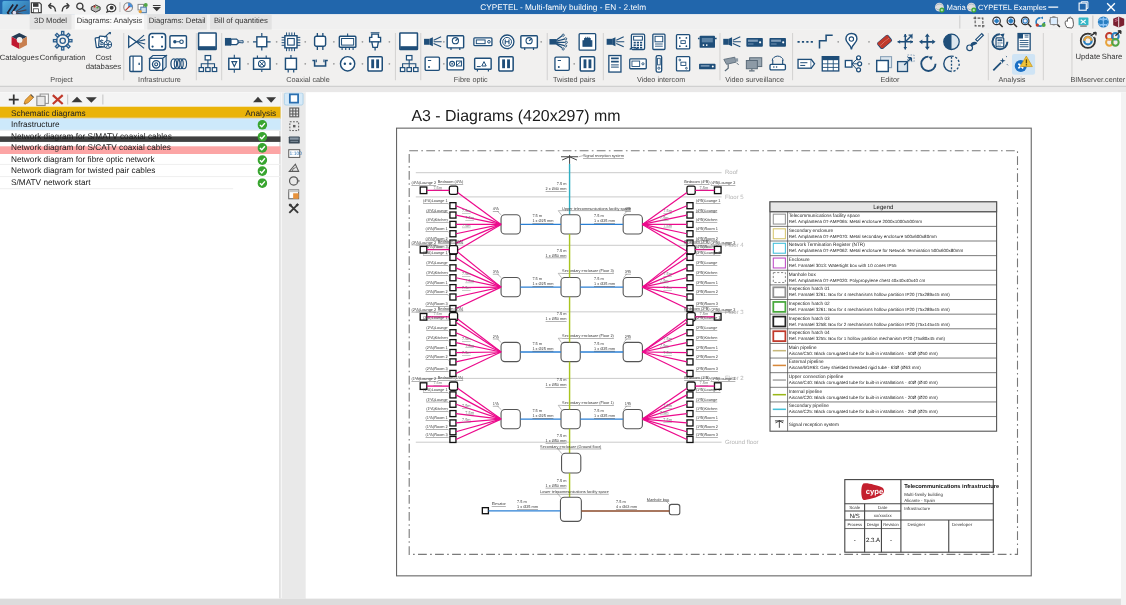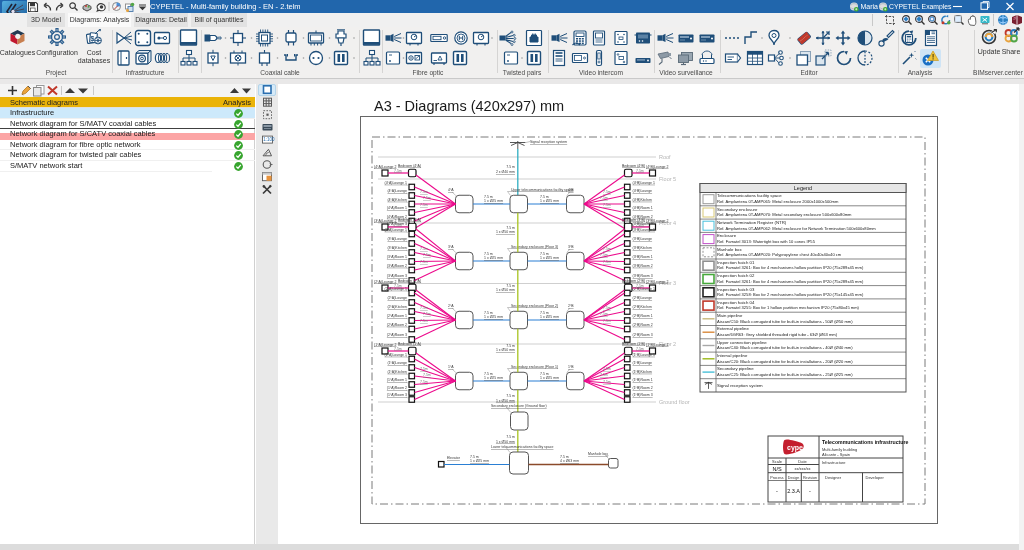--- a/index.html
+++ b/index.html
@@ -1,14 +1,14 @@
 <!DOCTYPE html>
 <html><head><meta charset="utf-8"><style>*{margin:0;padding:0;box-sizing:border-box}body{width:1024px;height:550px;font-family:"Liberation Sans",sans-serif;overflow:hidden;position:relative;background:#fff}.abs{position:absolute}svg text{font-family:"Liberation Sans",sans-serif}</style></head><body>
 <div class="abs" style="left:0;top:0;width:1024px;height:13px;background:#2166ac"></div>
-<div class="abs" style="left:150px;top:0;width:724px;height:14px;color:#fff;font-size:7.5px;line-height:13px;">CYPETEL - Multi-family building - EN - 2.telm</div>
+<div class="abs" style="left:150px;top:0;width:724px;height:14px;color:#fff;font-size:7.5px;line-height:13px;text-align:center">CYPETEL - Multi-family building - EN - 2.telm</div>
 <svg class="abs" style="left:845px;top:0" width="179" height="13" viewBox="0 0 179 13">
     <circle cx="9" cy="6.5" r="4" fill="#ddd"></circle>
     <path d="M6.2 5 a3.6 3.6 0 0 1 5.6 0 M5.6 7.2 a3.6 3.6 0 0 0 6.2 0" fill="none" stroke="#9ab" stroke-width="0.7"></path>
     <circle cx="11.3" cy="9.2" r="2.3" fill="#3faa35"></circle>
     <path d="M10.2 9.2 h2.2 M11.3 8.1 v2.2" stroke="#fff" stroke-width="0.6"></path>
     <text x="15.5" y="9.3" font-size="7" fill="#fff">Maria</text>
     <circle cx="38" cy="6.5" r="4" fill="#ddd"></circle>
     <path d="M35.2 5 a3.6 3.6 0 0 1 5.6 0 M34.6 7.2 a3.6 3.6 0 0 0 6.2 0" fill="none" stroke="#9ab" stroke-width="0.7"></path>
     <circle cx="40.3" cy="9.2" r="2.3" fill="#3faa35"></circle>
     <path d="M39.2 9.2 h2.2 M40.3 8.1 v2.2" stroke="#fff" stroke-width="0.6"></path>
@@ -713,21 +713,21 @@
     <span style="position:absolute;left:10px">Schematic diagrams</span>
     <span style="position:absolute;right:4px">Analysis</span>
   </div>
 <div class="abs" style="left:0;top:108.0px;width:255px;height:10.6px;background:#cde9fb;border-bottom:1px solid #f0f0f0;font-size:7.5px;color:#1a1a1a;line-height:10.5px">
     <span style="position:absolute;left:10px;white-space:nowrap">Infrastructure</span>
     <svg style="position:absolute;left:234px;top:1px" width="9" height="9" viewBox="0 0 9 9">
       <circle cx="4.5" cy="4.5" r="4.4" fill="#38a52f"></circle>
       <path d="M2.3 4.6 L4 6.2 L6.8 2.9" fill="none" stroke="#fff" stroke-width="1.3"></path>
     </svg>
   </div>
-<div class="abs" style="left:0;top:118.6px;width:255px;height:10.6px;border-bottom:1px solid #404040;font-size:7.5px;color:#1a1a1a;line-height:10.5px">
+<div class="abs" style="left:0;top:118.6px;width:255px;height:10.6px;border-bottom:5px solid #404040;font-size:7.5px;color:#1a1a1a;line-height:10.5px">
     <span style="position:absolute;left:10px;white-space:nowrap">Network diagram for S/MATV coaxial cables</span>
     <svg style="position:absolute;left:234px;top:1px" width="9" height="9" viewBox="0 0 9 9">
       <circle cx="4.5" cy="4.5" r="4.4" fill="#38a52f"></circle>
       <path d="M2.3 4.6 L4 6.2 L6.8 2.9" fill="none" stroke="#fff" stroke-width="1.3"></path>
     </svg>
   </div>
 <div class="abs" style="left:0;top:129.2px;width:255px;height:10.6px;border-bottom:7px solid #fca5a5;font-size:7.5px;color:#1a1a1a;line-height:10.5px">
     <span style="position:absolute;left:10px;white-space:nowrap">Network diagram for S/CATV coaxial cables</span>
     <svg style="position:absolute;left:234px;top:1px" width="9" height="9" viewBox="0 0 9 9">
       <circle cx="4.5" cy="4.5" r="4.4" fill="#38a52f"></circle>

